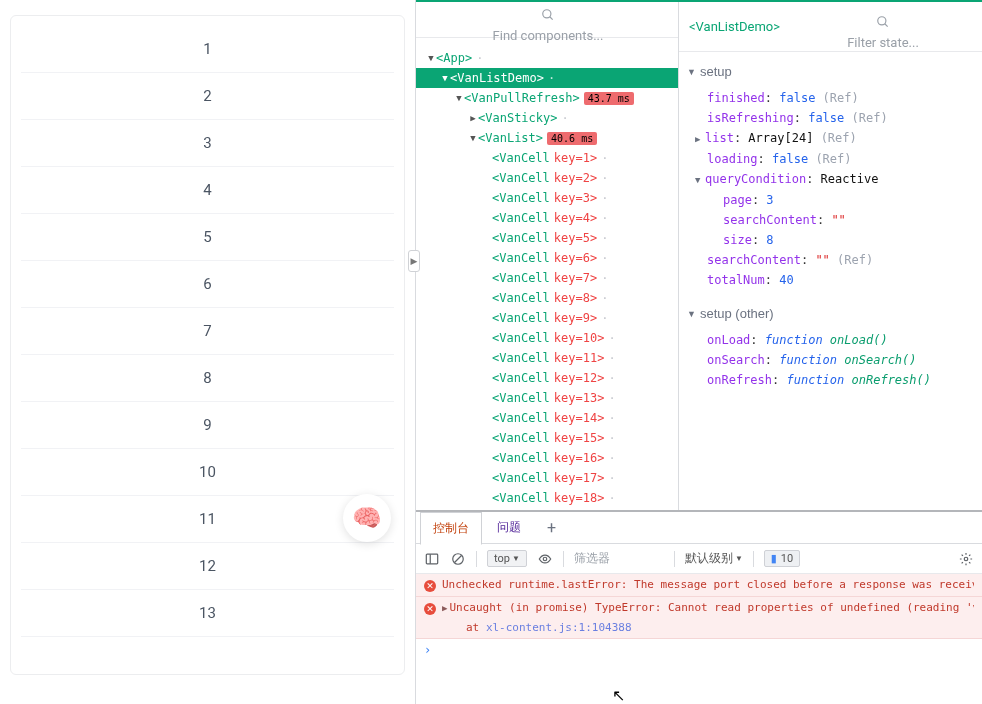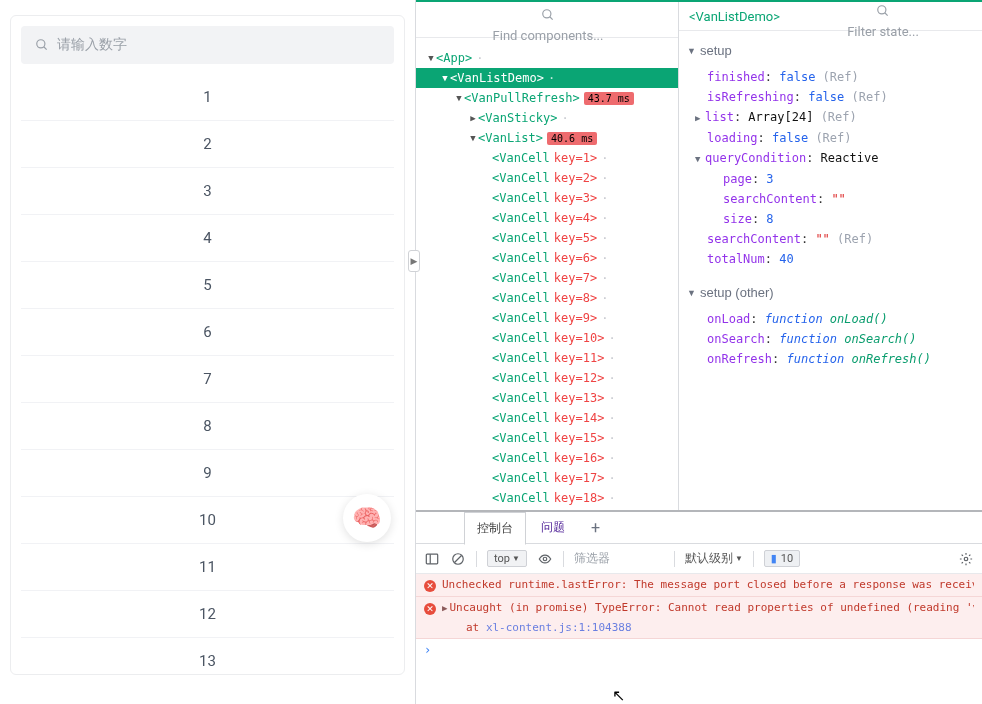--- a/index.html
+++ b/index.html
@@ -16,21 +16,21 @@
 .fab .brain { font-size: 24px; }
 
 
 .devtools { flex: 1; display: flex; flex-direction: column; border-left: 1px solid #d9dbdf; height: 100%; min-width: 0; }
 .dt-top { flex: 1; display: flex; min-height: 0; border-top: 2px solid #0aa574; margin-top: 0; }
 .dt-tree-col { width: 263px; border-right: 1px solid #d9dbdf; display: flex; flex-direction: column; min-height: 0; position: relative; }
 .dt-state-col { flex: 1; display: flex; flex-direction: column; min-height: 0; }
 
 .search-row { display: flex; align-items: center; padding: 6px 10px 6px 12px; gap: 6px; color: #9aa0a8; font-size: 13px; border-bottom: 1px solid #e8e9ec; height: 36px; flex-direction: column; }
 .search-row svg { flex-shrink: 0; }
-.breadcrumb-row { display: flex; align-items: center; border-bottom: 1px solid #e8e9ec; height: 29px; }
+.breadcrumb-row { display: flex; align-items: center; border-bottom: 1px solid #e8e9ec; height: 50px; }
 .breadcrumb-tag { color: #0aa574; font-size: 13px; padding: 0 10px; }
 
 .tree-scroll { flex: 1; overflow: hidden; padding: 10px 0; font-family: Menlo, Consolas, monospace; font-size: 12px; }
 .tree-row { display: flex; align-items: center; white-space: nowrap; height: 20px; }
 .tree-row .arrow { width: 10px; color: #555; font-size: 9px; display: inline-block; text-align: center; }
 .tree-row .node { color: #0aa574; }
 .tree-row .angle { color: #0aa574; }
 .tree-row .keyattr { color: #ef4444; margin-left: 4px; }
 .tree-row .dot { color: #c6c8ce; margin-left: 4px; }
 .tree-row.selected { background: #0aa574; color: #fff; }
@@ -52,21 +52,21 @@
 .v-type { color: #111; }
 .paren { color: #9ca3af; }
 .fn-kw { color: #2563eb; font-style: italic; }
 .fn-name { color: #0a9d6e; font-style: italic; }
 .sub { padding-left: 36px; }
 
 
 .console-pane { border-top: 2px solid #b4b6ba; display: flex; flex-direction: column; height: 194px; background: #fff; }
 .console-tabs { display: flex; align-items: center; border-bottom: 1px solid #d9dbdf; height: 32px; padding: 0 4px; gap: 2px; }
 .console-tab { padding: 7px 12px; font-size: 12px; color: #4c1d95; cursor: pointer; border: 1px solid transparent; }
-.console-tab.active { background: #fff; border: 1px solid #d0d2d6; border-bottom-color: #fff; position: relative; top: 1px; color: #404040; margin-left: 44px; }
+.console-tab.active { background: #fff; border: 1px solid #d0d2d6; border-bottom-color: #fff; position: relative; top: 1px; color: #c2410c; }
 .console-tab.plus { font-size: 16px; color: #6b7280; padding: 4px 10px; }
 .console-toolbar { display: flex; align-items: center; gap: 10px; padding: 5px 8px; border-bottom: 1px solid #e8e9ec; height: 30px; font-size: 12px; color: #555; }
 .ct-ico { width: 16px; height: 16px; display: flex; align-items: center; justify-content: center; color: #5f6368; }
 .ct-sep { width: 1px; height: 16px; background: #d9dbdf; }
 .ct-select { display: flex; align-items: center; gap: 2px; background: #f1f2f4; border: 1px solid #cfd1d6; padding: 1px 6px; border-radius: 2px; font-size: 11px; }
 .ct-input { color: #9aa0a8; font-size: 12px; flex: 0 0 90px; }
 .ct-badge { display: flex; align-items: center; gap: 4px; background: #eef0f3; border: 1px solid #cfd1d6; padding: 1px 6px; border-radius: 2px; font-size: 11px; }
 .console-body { flex: 1; overflow: hidden; font-family: Menlo, Consolas, monospace; font-size: 11px; }
 .err-row { display: flex; align-items: flex-start; gap: 6px; padding: 4px 8px; background: #fdeeee; border-bottom: 1px solid #f5d6d6; color: #c0392b; }
 .err-ico { width: 12px; height: 12px; border-radius: 50%; background: #e74c3c; color: #fff; display: flex; align-items: center; justify-content: center; font-size: 9px; flex-shrink: 0; margin-top: 2px; font-family: sans-serif; }
@@ -77,27 +77,20 @@
 .prompt-row { padding: 4px 8px; color: #3b82f6; font-size: 12px; }
 .cursor-arrow { position: absolute; left: 612px; top: 686px; font-size: 16px; color: #000; pointer-events: none; }
 
 svg.icon { width: 14px; height: 14px; }
 </style>
 </head>
 <body>
 
 <div class="app-panel">
   <div class="app-card">
-    <div class="search-box">
-      <svg class="icon" viewBox="0 0 24 24" fill="none" stroke="#9aa0a8" stroke-width="2">
-          <circle cx="10" cy="10" r="7"></circle>
-          <line x1="20" y1="20" x2="15" y2="15"></line>
-        </svg>
-      <span class="search-placeholder">请输入数字</span>
-    </div>
     <div>
       <div class="list-item">1</div>
       <div class="list-item">2</div>
       <div class="list-item">3</div>
       <div class="list-item">4</div>
       <div class="list-item">5</div>
       <div class="list-item">6</div>
       <div class="list-item">7</div>
       <div class="list-item">8</div>
       <div class="list-item">9</div>

